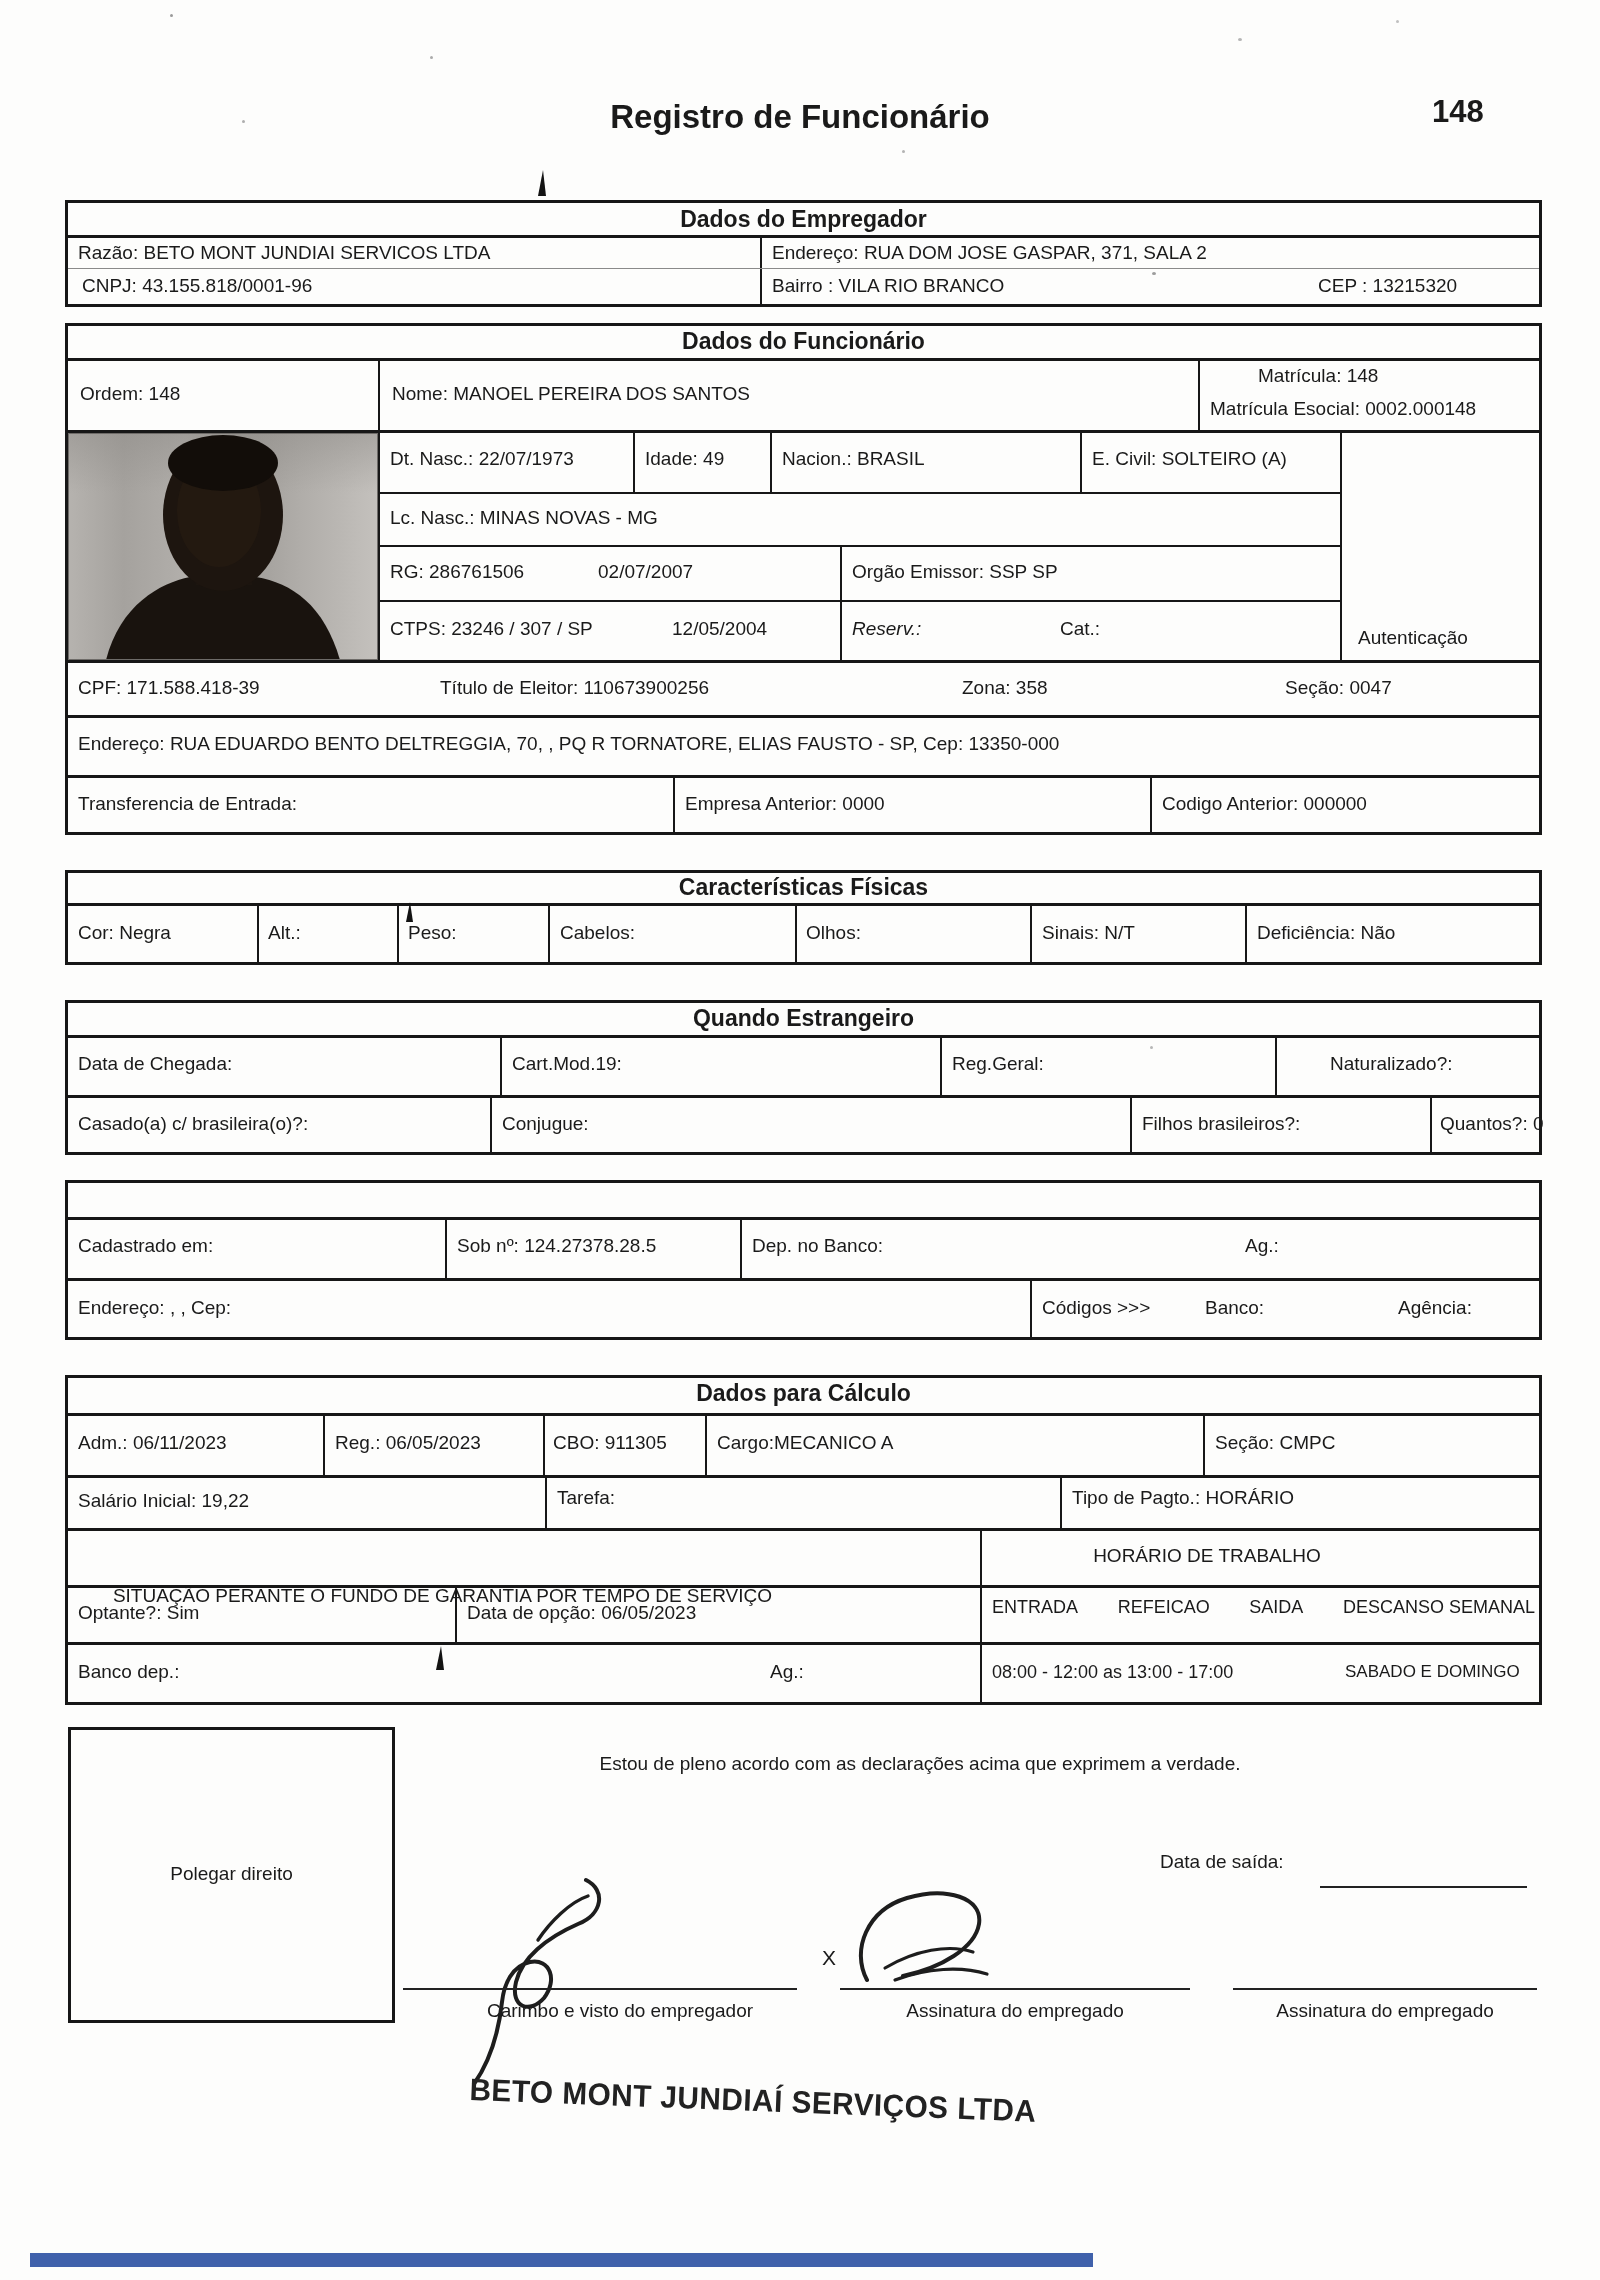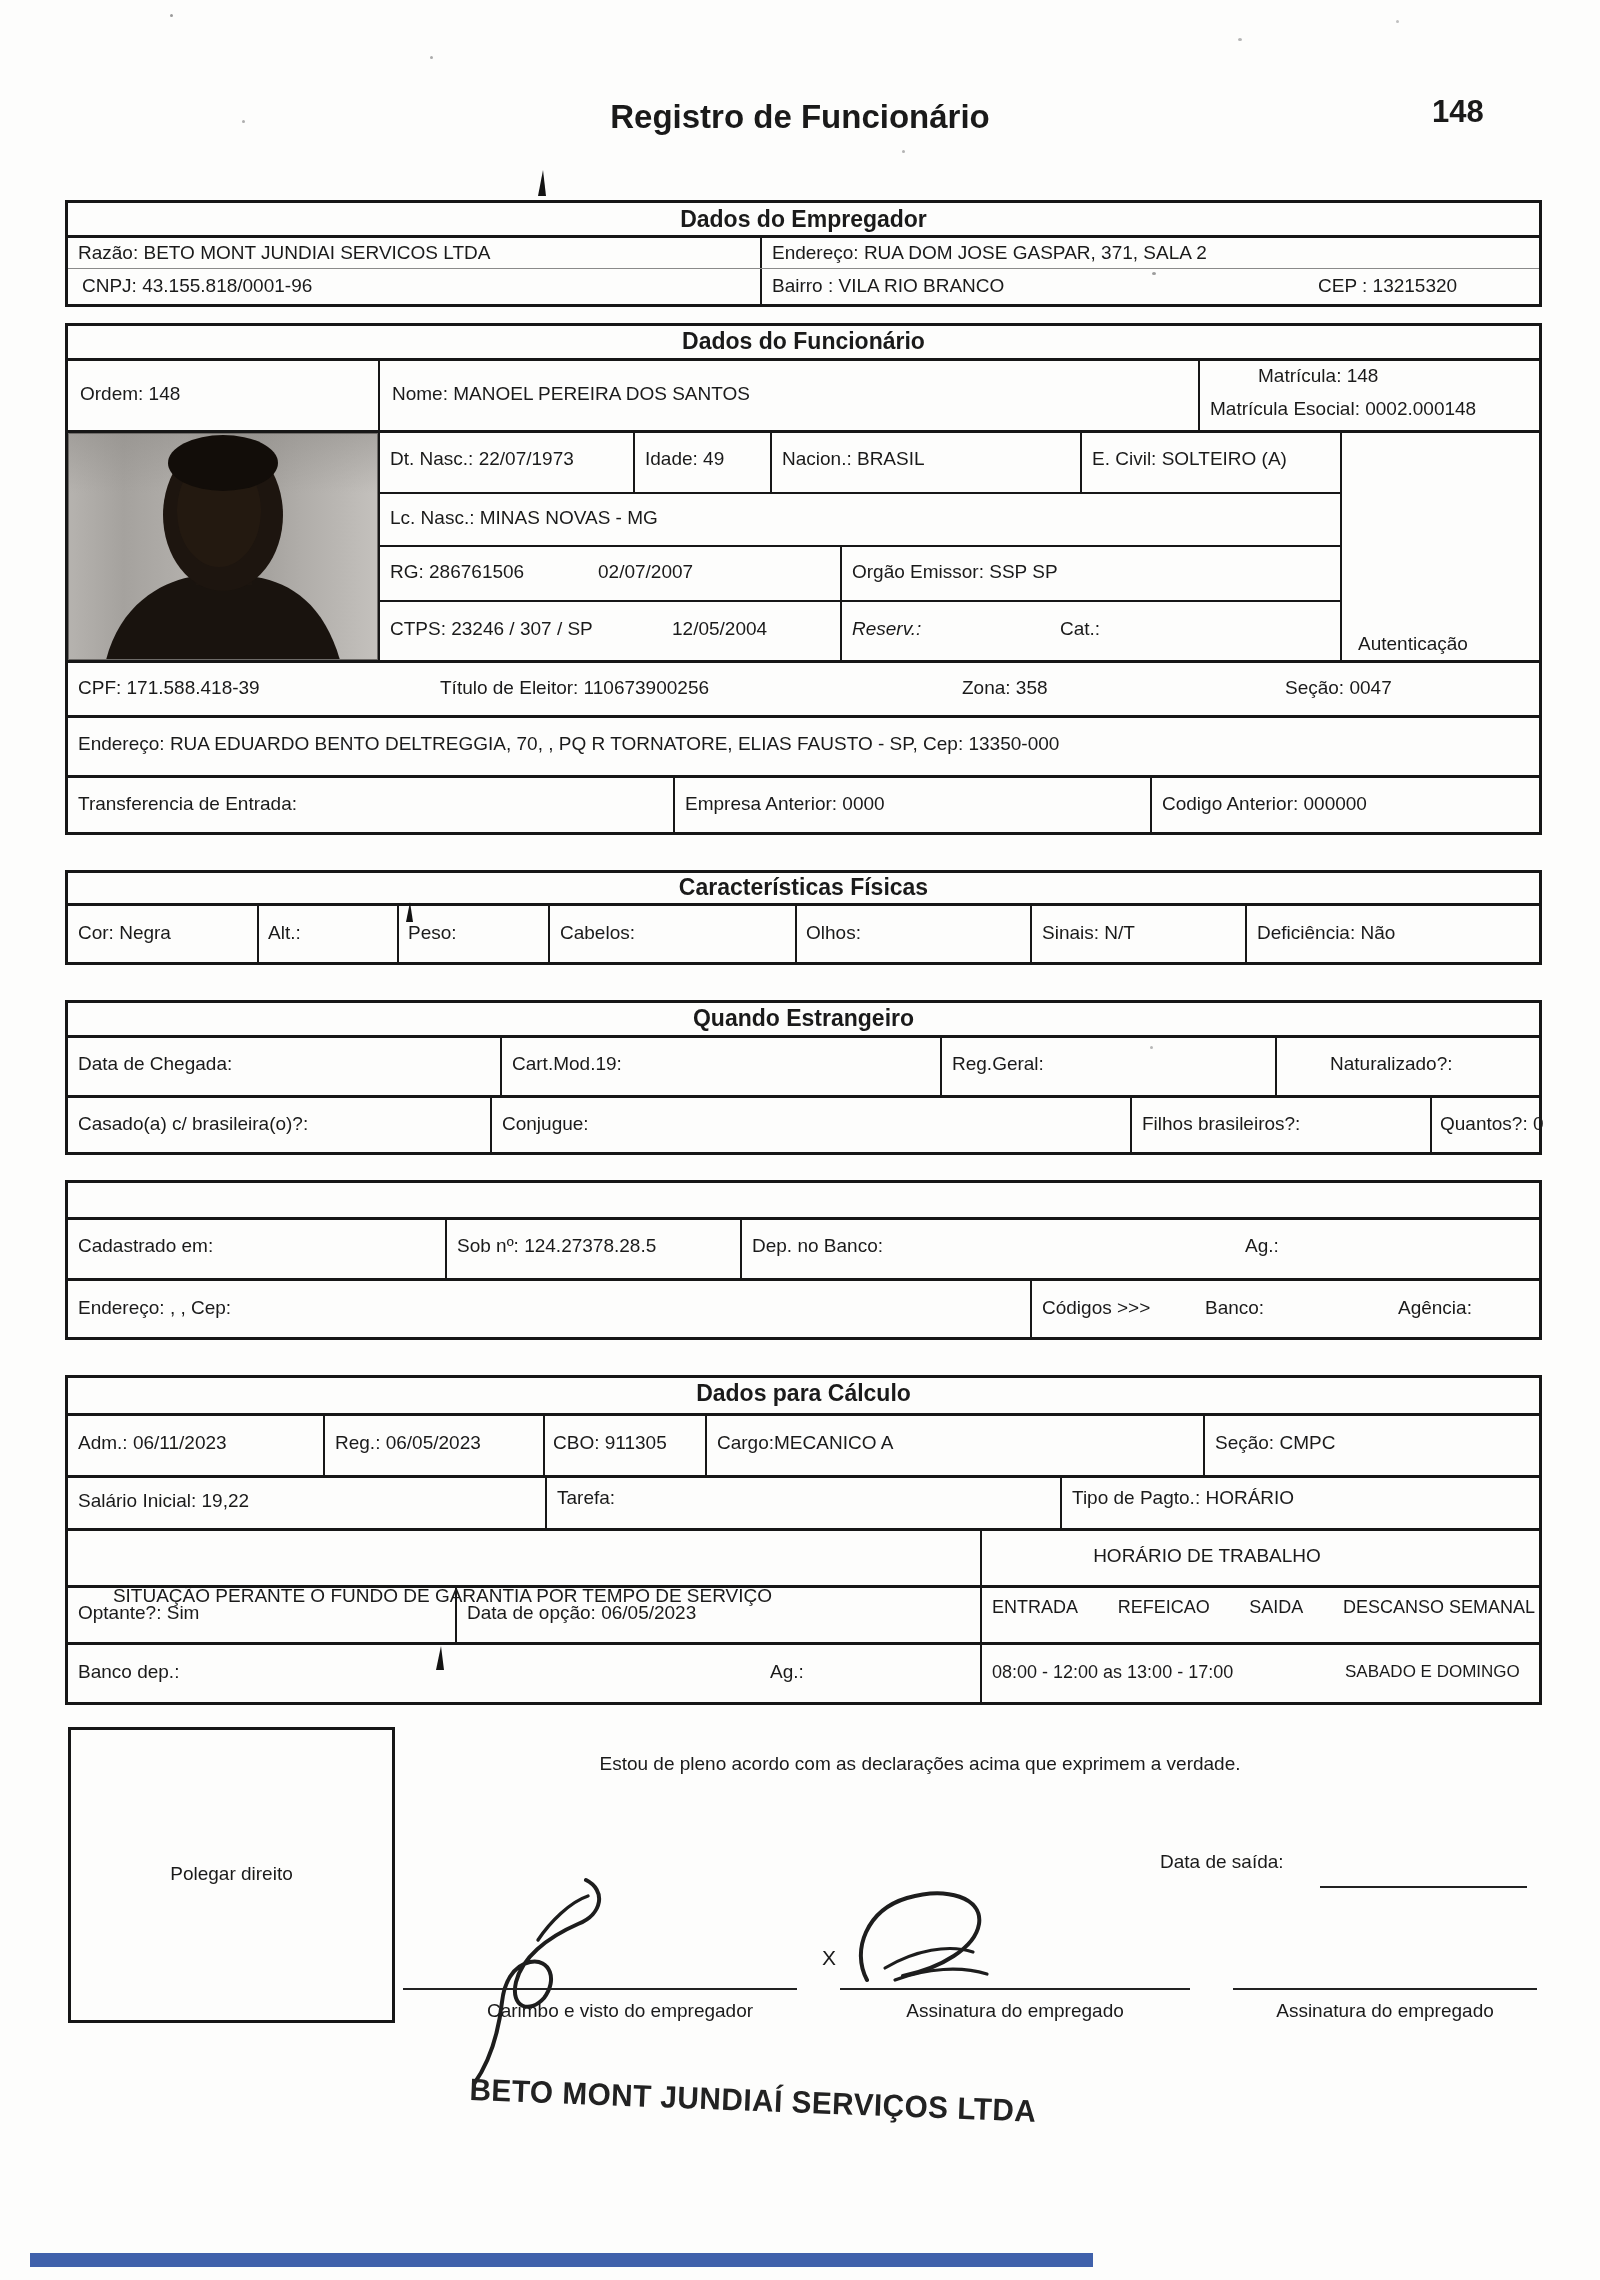--- a/index.html
+++ b/index.html
@@ -112,21 +112,21 @@
   <div class="t" style="left:390px;top:560px;">RG: 286761506</div>
   <div class="t" style="left:598px;top:560px;">02/07/2007</div>
   <div class="t" style="left:852px;top:560px;">Orgão Emissor: SSP SP</div>
   <i class="hl thin" style="left:378px;top:600px;width:962px;"></i>
 
   <i class="vl" style="left:840px;top:600px;height:60px;"></i>
   <div class="t" style="left:390px;top:617px;">CTPS: 23246 / 307 / SP</div>
   <div class="t" style="left:672px;top:617px;">12/05/2004</div>
   <div class="t" style="left:852px;top:617px;font-style:italic;">Reserv.:</div>
   <div class="t" style="left:1060px;top:617px;">Cat.:</div>
-  <div class="t" style="left:1358px;top:626px;margin-top:6px;">Autenticação</div>
+  <div class="t" style="left:1358px;top:626px;">Autenticação</div>
   <i class="hl" style="left:65px;top:660px;width:1477px;"></i>
 
   <div class="t" style="left:78px;top:676px;">CPF: 171.588.418-39</div>
   <div class="t" style="left:440px;top:676px;">Título de Eleitor: 110673900256</div>
   <div class="t" style="left:962px;top:676px;">Zona: 358</div>
   <div class="t" style="left:1285px;top:676px;">Seção: 0047</div>
   <i class="hl" style="left:65px;top:715px;width:1477px;"></i>
 
   <div class="t" style="left:78px;top:732px;">Endereço: RUA EDUARDO BENTO DELTREGGIA, 70, , PQ R TORNATORE, ELIAS FAUSTO - SP, Cep: 13350-000</div>
   <i class="hl" style="left:65px;top:775px;width:1477px;"></i>

